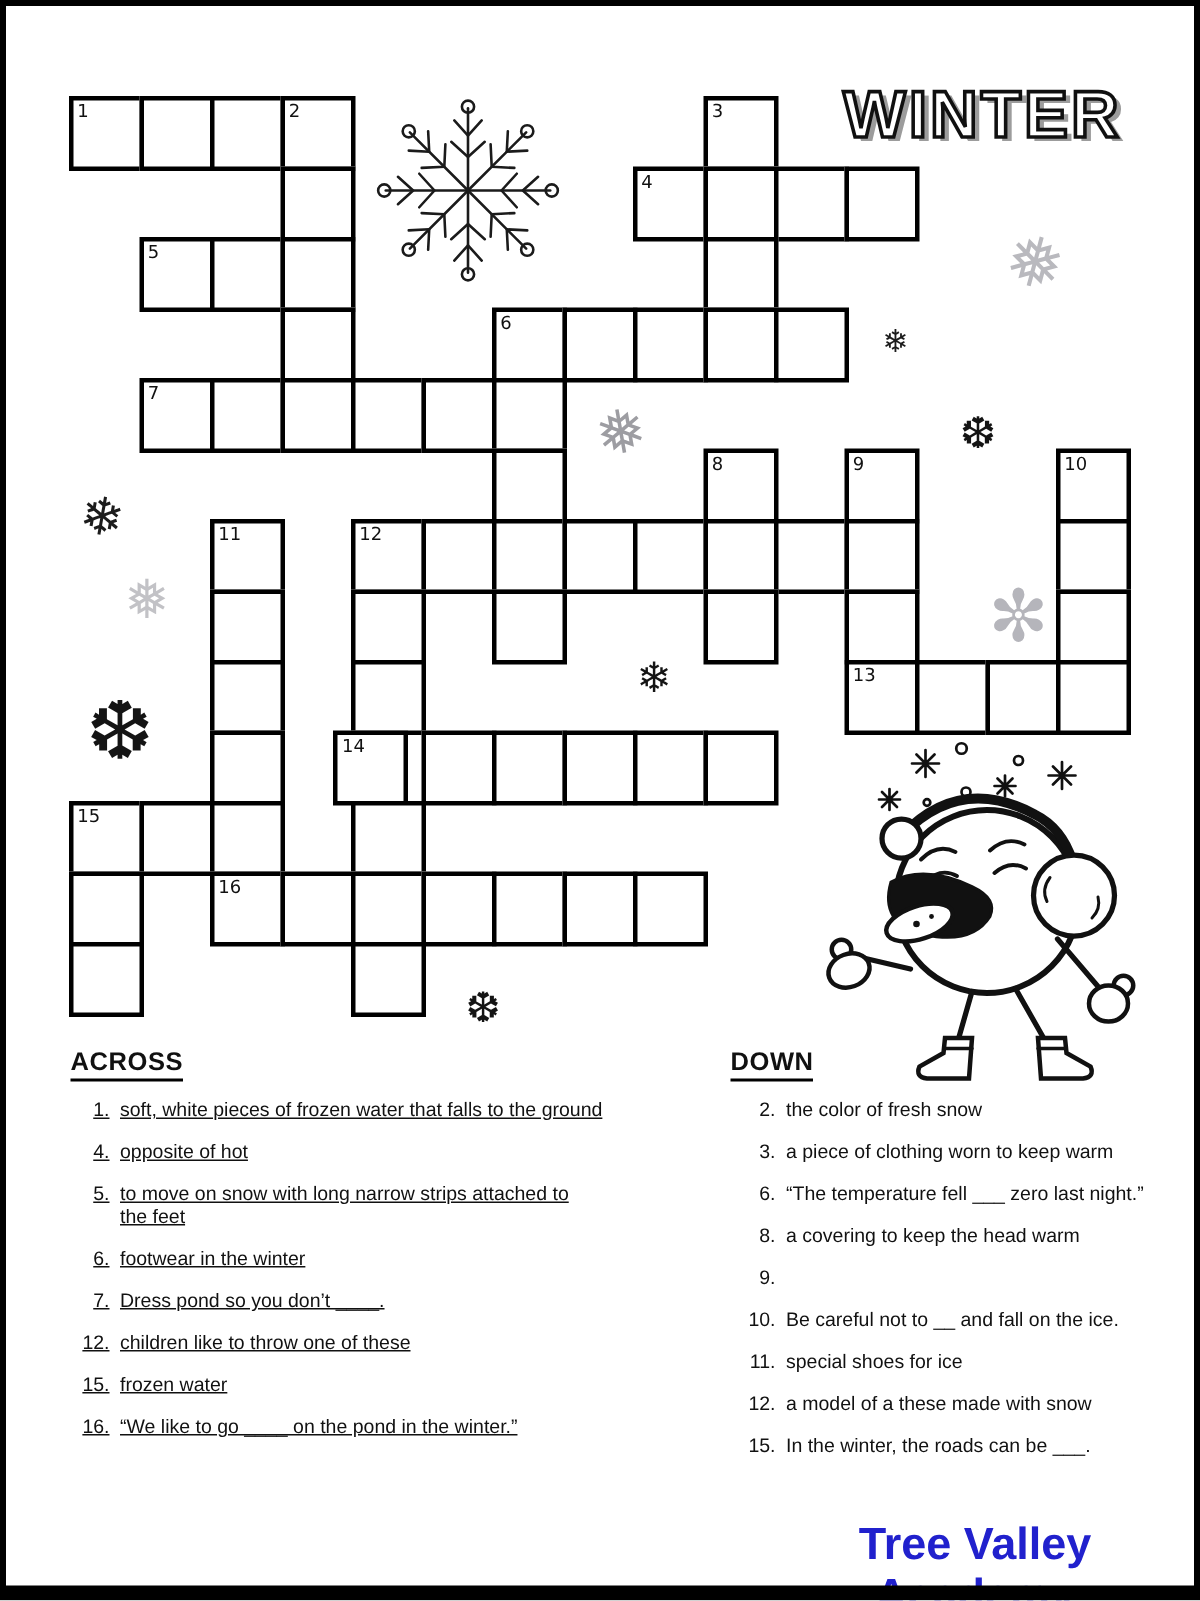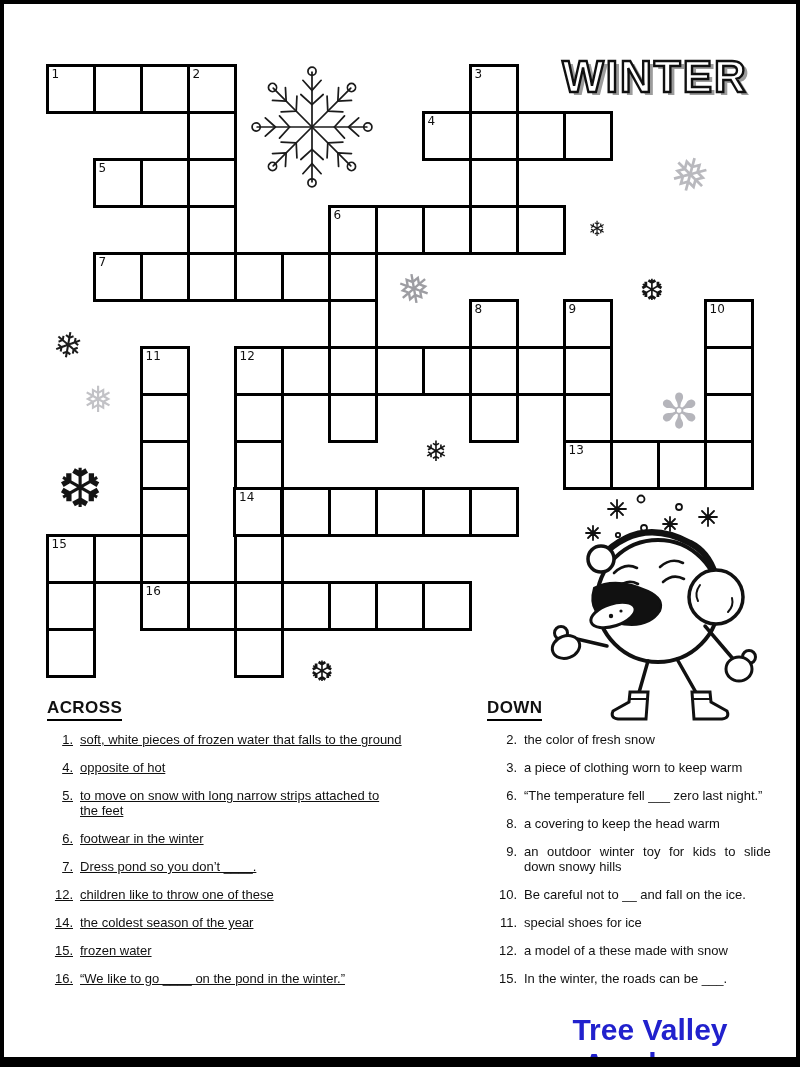--- a/index.html
+++ b/index.html
@@ -121,21 +121,21 @@
       <div class="cell" style="left: 703.5px; top: 392.5px;"></div>
       <div class="cell" style="left: 139.5px; top: 439.5px;"></div>
       <div class="cell" style="left: 233.5px; top: 439.5px;"></div>
       <div class="cell" style="left: 562.5px; top: 439.5px; text-decoration: underline;">
         <span class="cellnum">13</span>
       </div>
       <div class="cell" style="left: 609.5px; top: 439.5px;"></div>
       <div class="cell" style="left: 656.5px; top: 439.5px;"></div>
       <div class="cell" style="left: 703.5px; top: 439.5px;"></div>
       <div class="cell" style="left: 139.5px; top: 486.5px;"></div>
-      <div class="cell" style="left: 233px; top: 486.5px;">
+      <div class="cell" style="left: 222px; top: 486.5px;">
         <span class="cellnum">14</span>
       </div>
       <div class="cell" style="left: 280.5px; top: 486.5px;"></div>
       <div class="cell" style="left: 327.5px; top: 486.5px;"></div>
       <div class="cell" style="left: 374.5px; top: 486.5px;"></div>
       <div class="cell" style="left: 421.5px; top: 486.5px;"></div>
       <div class="cell" style="left: 468.5px; top: 486.5px;"></div>
       <div class="cell" style="left: 45.5px; top: 533.5px;">
         <span class="cellnum">15</span>
       </div>
@@ -244,24 +244,20 @@
         </div>
         <div class="clue">
           <span class="num">7.</span>
           <span class="txt">Dress pond so you don’t ____.</span>
         </div>
         <div class="clue">
           <span class="num">12.</span>
           <span class="txt">children like to throw one of these</span>
         </div>
         <div class="clue">
-          <span class="num">14.</span>
-          <span class="txt">the coldest season of the year</span>
-        </div>
-        <div class="clue">
           <span class="num">15.</span>
           <span class="txt">frozen water</span>
         </div>
         <div class="clue">
           <span class="num">16.</span>
           <span class="txt">“We like to go ____ on the pond in the winter.”</span>
         </div>
       </div>
   </div>
   <div id="down-block" class="clues">
@@ -278,22 +274,20 @@
         <div class="clue">
           <span class="num">6.</span>
           <span class="txt">“The temperature fell ___ zero last night.”</span>
         </div>
         <div class="clue">
           <span class="num">8.</span>
           <span class="txt">a covering to keep the head warm</span>
         </div>
         <div class="clue justify">
           <span class="num">9.</span>
-          <span class="txt">an outdoor winter toy for kids to slide
-down snowy hills</span>
         </div>
         <div class="clue">
           <span class="num">10.</span>
           <span class="txt">Be careful not to __ and fall on the ice.</span>
         </div>
         <div class="clue">
           <span class="num">11.</span>
           <span class="txt">special shoes for ice</span>
         </div>
         <div class="clue">

